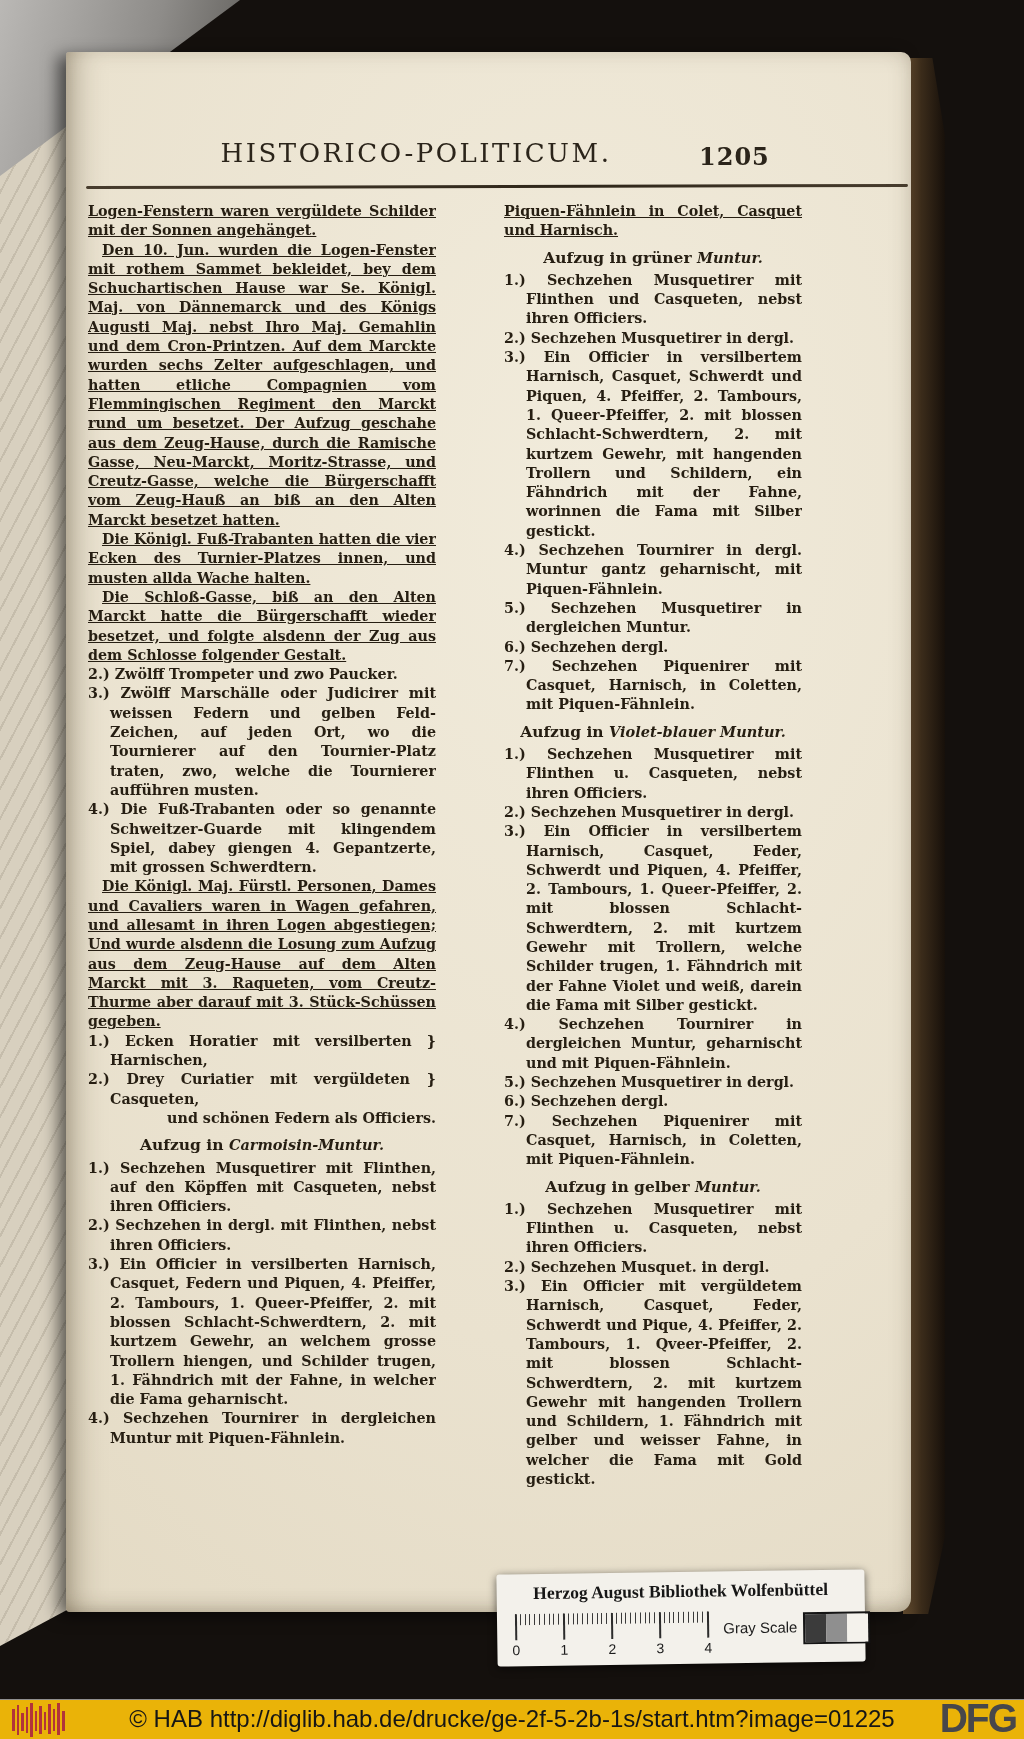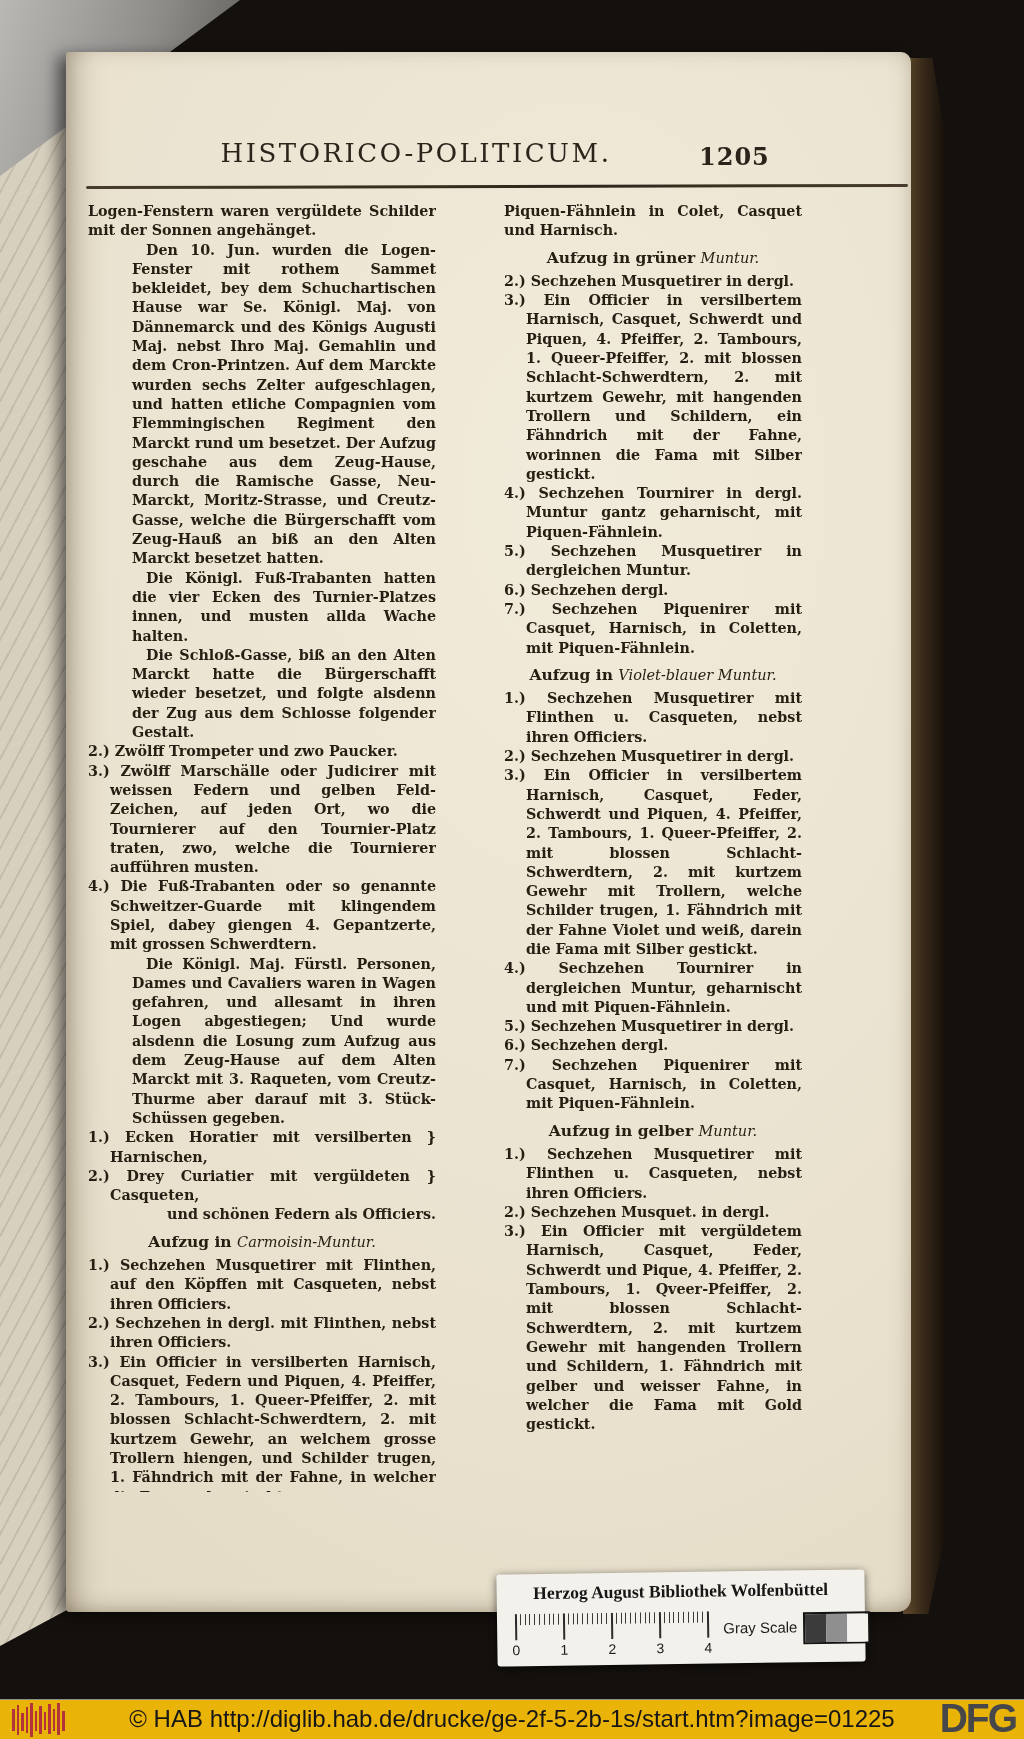--- a/index.html
+++ b/index.html
@@ -54,28 +54,28 @@
     background:linear-gradient(90deg,#473c2d, #2e2619 60%, #473c2d);
     transform:rotate(-0.15deg); border-radius:2px;
   }
   .col{
     position:absolute; top:150px; overflow:hidden;
     color:#261e12; font-size:14.3px; line-height:19.3px;
     font-weight:bold; text-align:justify;
   }
   .col-left{ left:22px;  width:348px; height:1290px; }
   .col-right{ left:438px; width:298px; height:1290px; }
-  .para{ margin:0; }
-  .para.ind{ text-indent:14px;margin-left:44px; }
+  .para{ margin:0;text-decoration:underline; }
+  .para.ind{ text-indent:14px; }
   .item{ padding-left:22px; text-indent:-22px; }
   .item .num{ font-weight:bold; }
   .centerline{ text-align:right; }
   .heading{ text-align:center; margin:7px 0 4px 0; font-size:15.5px; }
   .heading .hb{ font-weight:bold; }
-  .heading .hi{ font-weight:normal; font-style:italic; font-size:14.5px; }
+  .heading .hi{ font-weight:bold; font-style:italic; font-size:14.5px; }
   
   .plaque{
     position:absolute; left:497px; top:1572px; width:368px; height:92px;
     background:#f3f1eb; border-radius:3px; transform:rotate(-0.8deg);
     box-shadow:0 2px 8px rgba(0,0,0,.6);
     font-family:"Liberation Sans", sans-serif;
   }
   .plaque-title{
     margin-top:9px; text-align:center;
     font-family:"Liberation Serif", serif; font-weight:bold;
@@ -140,20 +140,21 @@
       <div class="centerline">und schönen Federn als Officiers.</div>
       <div class="heading"><span class="hb">Aufzug in </span><span class="hi">Carmoisin-Muntur.</span></div>
       <div class="item"><span class="num">1.) </span><span>Sechzehen Musquetirer mit Flinthen, auf den Köpffen mit Casqueten, nebst ihren Officiers.</span></div>
       <div class="item"><span class="num">2.) </span><span>Sechzehen in dergl. mit Flinthen, nebst ihren Officiers.</span></div>
       <div class="item"><span class="num">3.) </span><span>Ein Officier in versilberten Harnisch, Casquet, Federn und Piquen, 4. Pfeiffer, 2. Tambours, 1. Queer-Pfeiffer, 2. mit blossen Schlacht-Schwerdtern, 2. mit kurtzem Gewehr, an welchem grosse Trollern hiengen, und Schilder trugen, 1. Fähndrich mit der Fahne, in welcher die Fama geharnischt.</span></div>
       <div class="item"><span class="num">4.) </span><span>Sechzehen Tournirer in dergleichen Muntur mit Piquen-Fähnlein.</span></div>
     </div>
   <div class="col col-right">
       <div class="para">Piquen-Fähnlein in Colet, Casquet und Harnisch.</div>
       <div class="heading"><span class="hb">Aufzug in grüner </span><span class="hi">Muntur.</span></div>
+      <div class="item"><span class="num">1.) </span><span>Sechzehen Musquetirer mit Flinthen und Casqueten, nebst ihren Officiers.</span></div>
       <div class="item"><span class="num">2.) </span><span>Sechzehen Musquetirer in dergl.</span></div>
       <div class="item"><span class="num">3.) </span><span>Ein Officier in versilbertem Harnisch, Casquet, Schwerdt und Piquen, 4. Pfeiffer, 2. Tambours, 1. Queer-Pfeiffer, 2. mit blossen Schlacht-Schwerdtern, 2. mit kurtzem Gewehr, mit hangenden Trollern und Schildern, ein Fähndrich mit der Fahne, worinnen die Fama mit Silber gestickt.</span></div>
       <div class="item"><span class="num">4.) </span><span>Sechzehen Tournirer in dergl. Muntur gantz geharnischt, mit Piquen-Fähnlein.</span></div>
       <div class="item"><span class="num">5.) </span><span>Sechzehen Musquetirer in dergleichen Muntur.</span></div>
       <div class="item"><span class="num">6.) </span><span>Sechzehen dergl.</span></div>
       <div class="item"><span class="num">7.) </span><span>Sechzehen Piquenirer mit Casquet, Harnisch, in Coletten, mit Piquen-Fähnlein.</span></div>
       <div class="heading"><span class="hb">Aufzug in </span><span class="hi">Violet-blauer Muntur.</span></div>
       <div class="item"><span class="num">1.) </span><span>Sechzehen Musquetirer mit Flinthen u. Casqueten, nebst ihren Officiers.</span></div>
       <div class="item"><span class="num">2.) </span><span>Sechzehen Musquetirer in dergl.</span></div>
       <div class="item"><span class="num">3.) </span><span>Ein Officier in versilbertem Harnisch, Casquet, Feder, Schwerdt und Piquen, 4. Pfeiffer, 2. Tambours, 1. Queer-Pfeiffer, 2. mit blossen Schlacht-Schwerdtern, 2. mit kurtzem Gewehr mit Trollern, welche Schilder trugen, 1. Fähndrich mit der Fahne Violet und weiß, darein die Fama mit Silber gestickt.</span></div>

